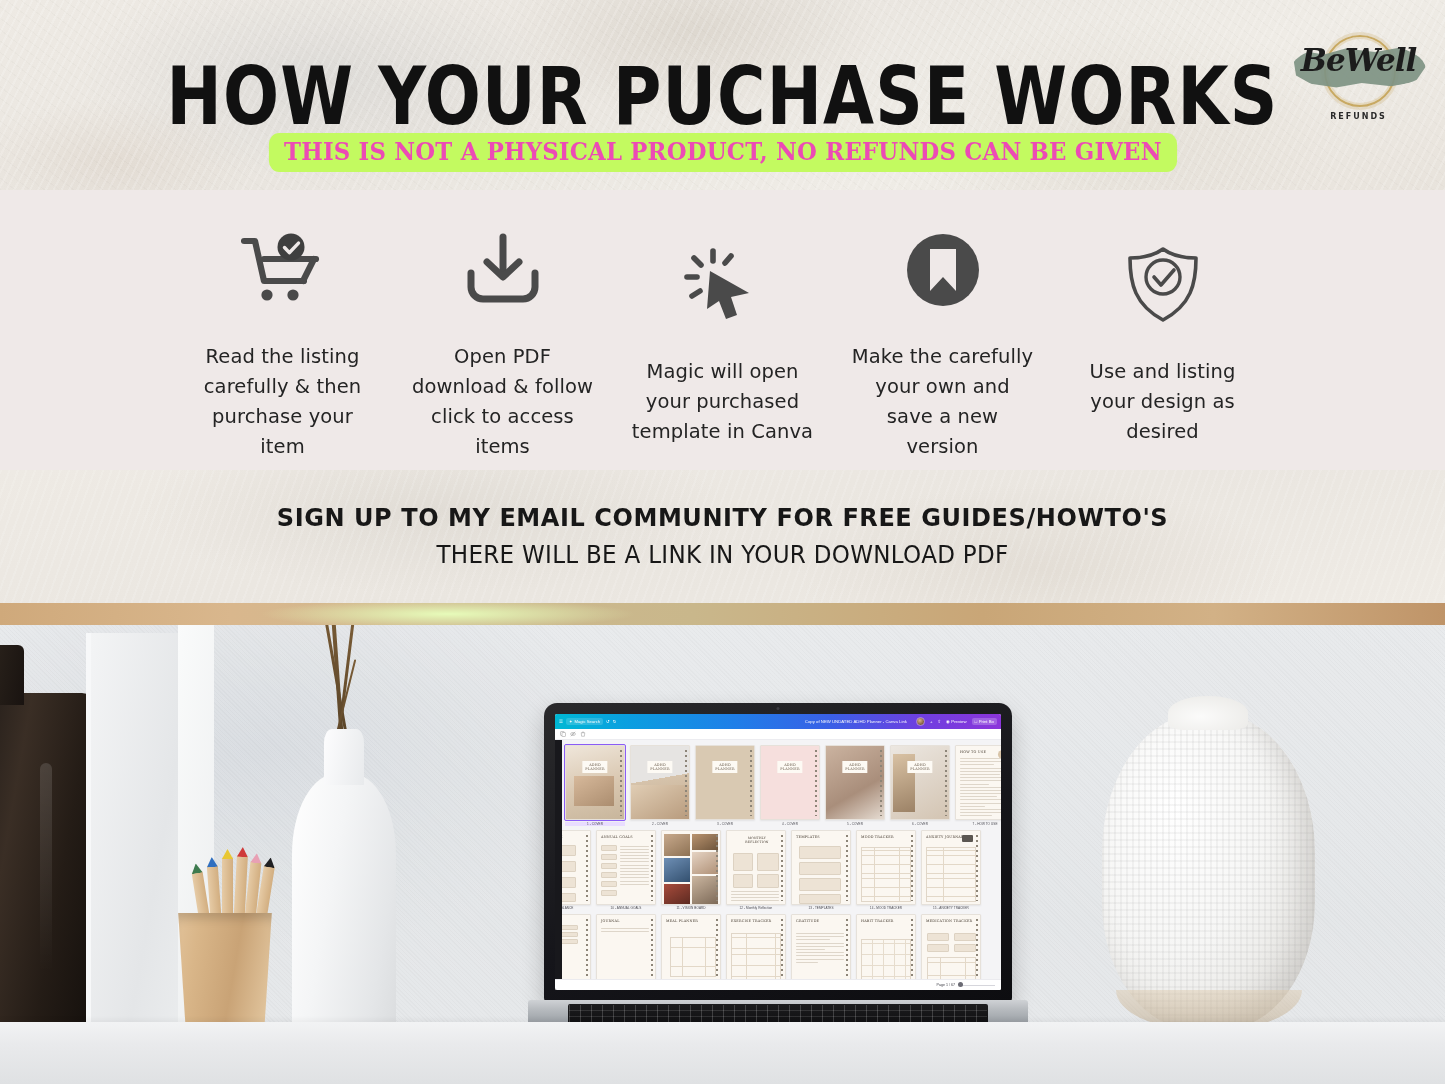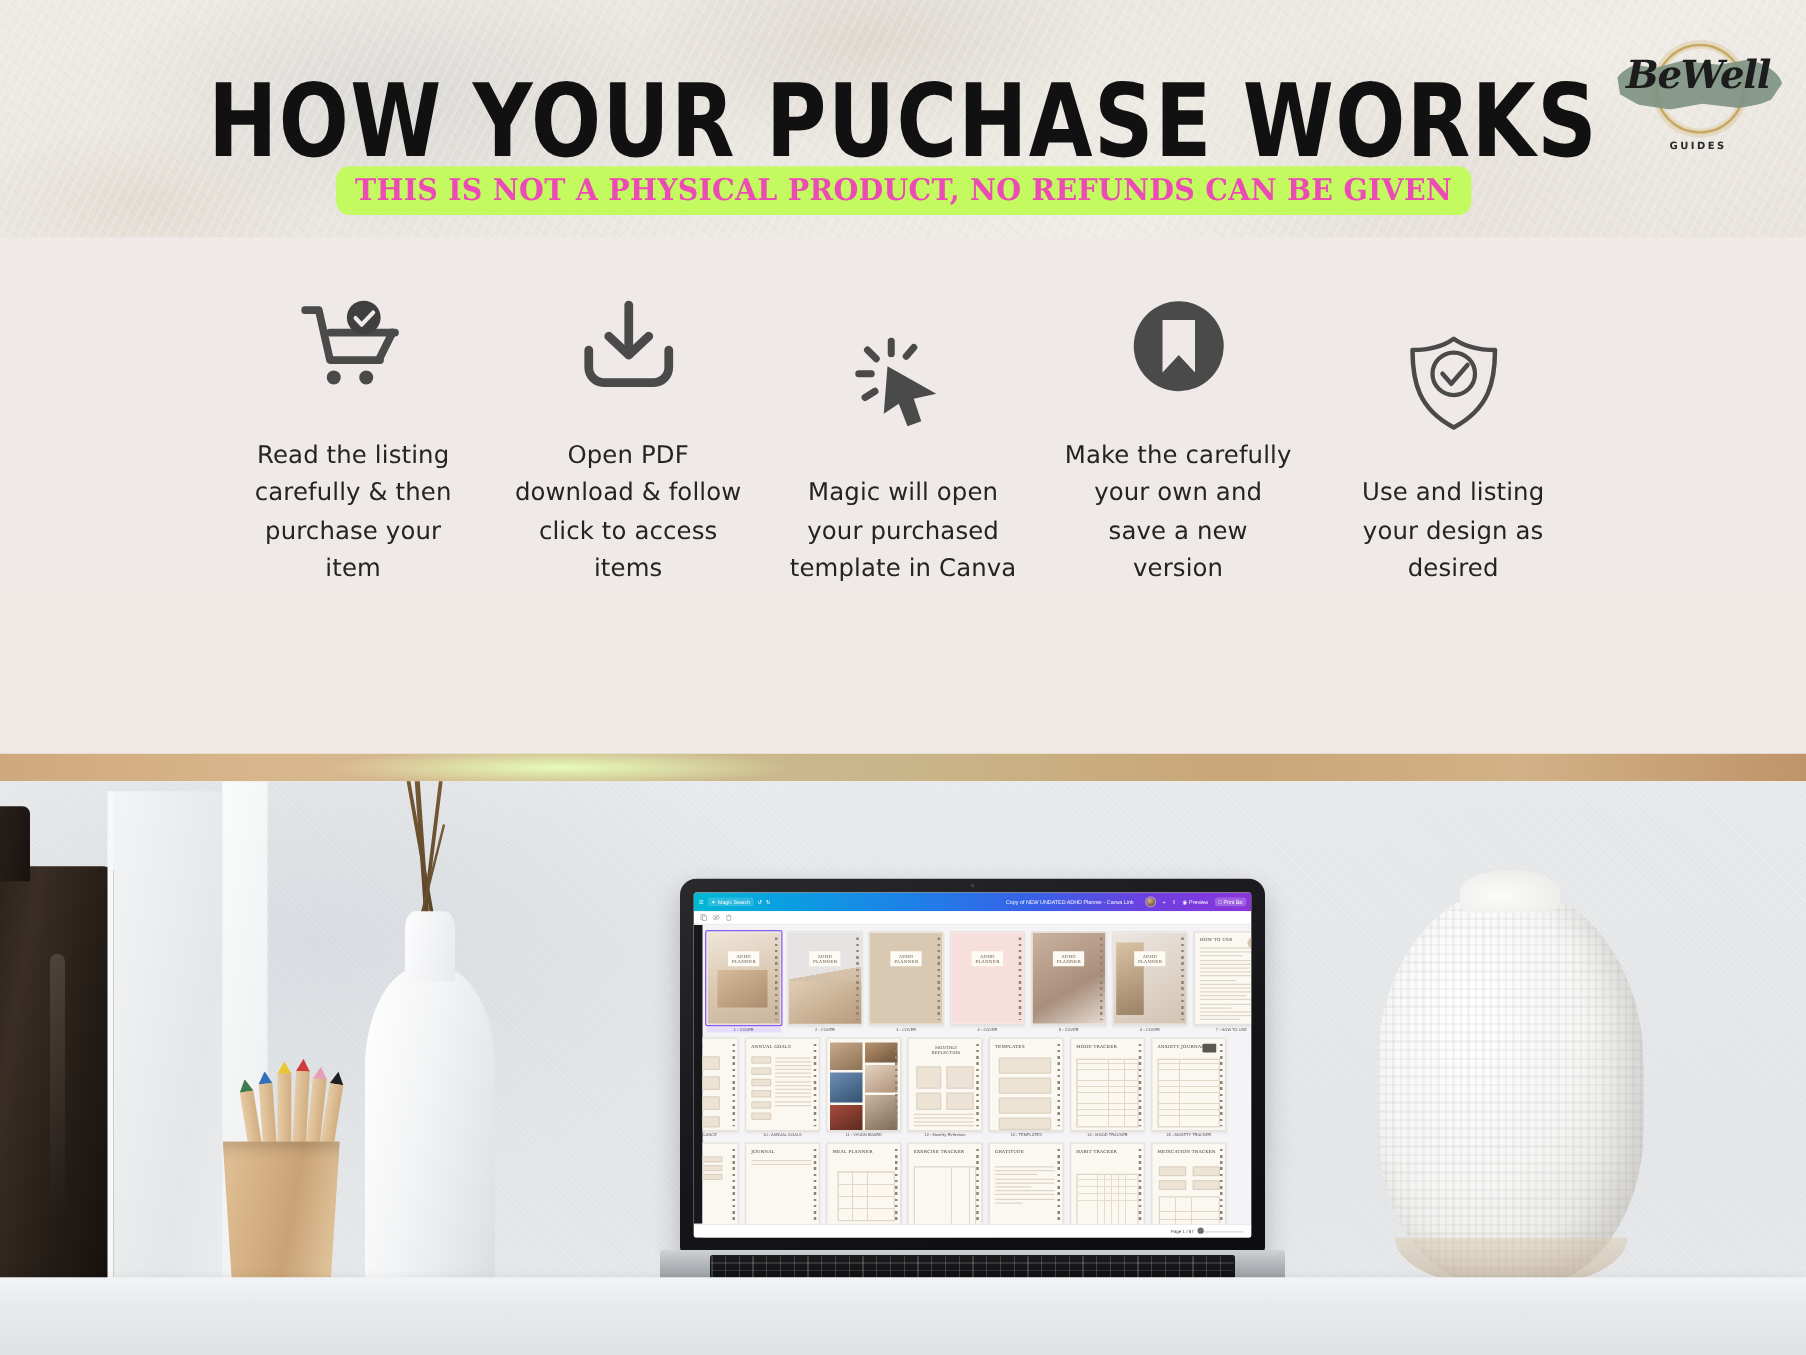--- a/index.html
+++ b/index.html
@@ -88,21 +88,21 @@
   .logo-sub {
     position: absolute; left: 0; top: 80px; width: 145px; text-align: center;
     font-family: "DejaVu Sans", sans-serif;
     font-size: 8px; letter-spacing: 2px; color: #2a2a2a; font-weight: 600;
   }
 
   
   .steps-band {
     position: absolute; left: 0; top: 190px; width: 1445px; height: 280px;
     background: #efe9e8;
-    display: flex; align-items: flex-end; justify-content: center;
+    display: flex; align-items: center; justify-content: center;
     padding-top: 24px;
   }
   .step { width: 186px; margin: 0 17px; text-align: center; }
   .step-icon { height: 96px; display: flex; align-items: center; justify-content: center; }
   .step-icon svg { display: block; }
   .step-label {
     margin-top: 24px;
     font-family: "DejaVu Sans", sans-serif;
     font-size: 19.5px;
     line-height: 1.55;
@@ -383,21 +383,21 @@
     <div class="subtitle-wrap">
       <span class="subtitle">THIS IS NOT A PHYSICAL PRODUCT, NO REFUNDS CAN BE GIVEN</span>
     </div>
 
     <div class="logo">
       <div class="logo-mark">
         <div class="logo-circle"></div>
         <div class="logo-brush"></div>
         <div class="logo-text">BeWell</div>
       </div>
-      <div class="logo-sub">GUIDES</div>
+      <div class="logo-sub">REFUNDS</div>
     </div>
   </div>
 
   <div class="steps-band">
 
     <div class="step">
       <div class="step-icon">
         <svg width="84" height="74" viewBox="0 0 84 74" aria-hidden="true">
           <g fill="none" stroke="#4a4a4a" stroke-width="6.2" stroke-linecap="round" stroke-linejoin="round">
             <path d="M3 8 h11 l9 40 h40"></path>
@@ -458,20 +458,24 @@
           <path d="M39 4 C28 12 14 13 6 13 c0 26 5 47 33 62 C67 60 72 39 72 13 c-8 0 -22 -1 -33 -9 Z" fill="none" stroke="#4a4a4a" stroke-width="3.6" stroke-linejoin="round"></path>
           <circle cx="39" cy="32" r="17" fill="none" stroke="#4a4a4a" stroke-width="3.4"></circle>
           <path d="M30 32 l7 8 l13 -15" fill="none" stroke="#4a4a4a" stroke-width="3.6" stroke-linecap="round" stroke-linejoin="round"></path>
         </svg>
       </div>
       <div class="step-label">Use and listing your design as desired</div>
     </div>
 
   </div>
 
+  <div class="cta-band">
+    <div class="cta-line1">SIGN UP TO MY EMAIL COMMUNITY FOR FREE GUIDES/HOWTO'S</div>
+    <div class="cta-line2">THERE WILL BE A LINK IN YOUR DOWNLOAD PDF</div>
+  </div>
 
   <div class="divider"></div>
 
   <div class="scene">
     <div class="wall"></div>
 
     <div class="bottle-dark"></div>
     <div class="frame-white"></div>
     <div class="frame-white2"></div>
 

